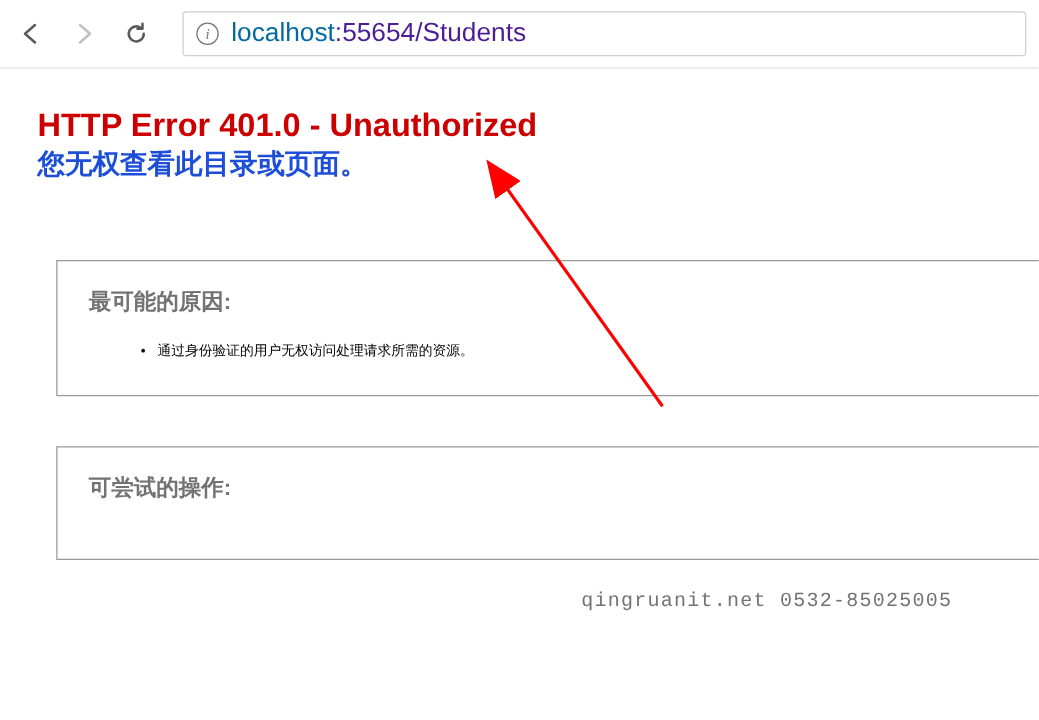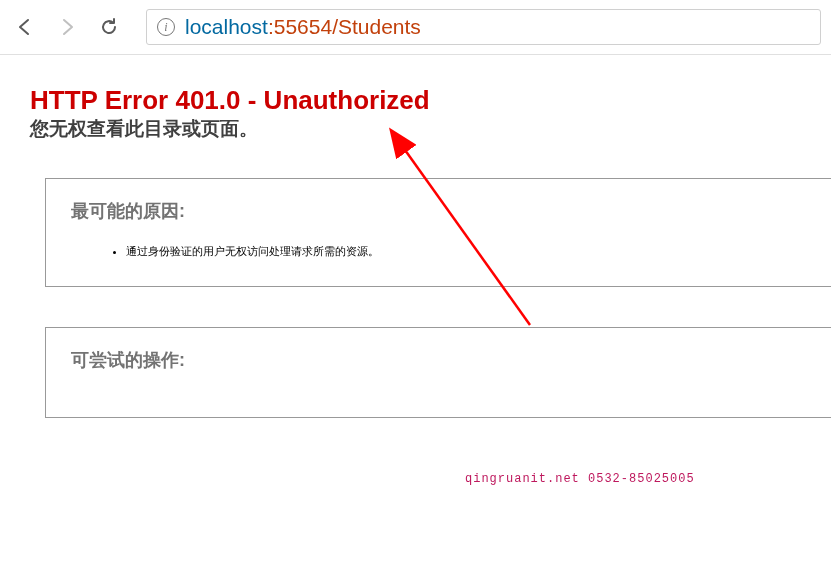--- a/index.html
+++ b/index.html
@@ -62,36 +62,36 @@
       font-style: italic;
     }
     .url-text {
       font-size: 21px;
       color: #333;
     }
     .url-host {
       color: #0369a1;
     }
     .url-port-path {
-      color: #c2410c;
+      color: #4c1d95;
     }
     .content {
       padding: 30px 30px 0 30px;
     }
     .error-title {
       color: #cc0000;
       font-size: 26px;
       font-weight: bold;
       font-family: Verdana, Arial, sans-serif;
     }
     .error-subtitle {
-      font-size: 19px;
+      font-size: 22px;
       font-weight: bold;
-      color: #404040;
-      margin-bottom: 36px;
+      color: #1d4ed8;
+      margin-bottom: 62px;
     }
     .section-box {
       border: 1px solid #999;
       padding: 20px 25px 25px 25px;
       margin-bottom: 40px;
       margin-left: 15px;
       width: 790px;
     }
     .section-title {
       font-size: 18px;
@@ -115,22 +115,22 @@
     .annotation-arrow {
       position: absolute;
       left: 330px;
       top: 125px;
       pointer-events: none;
     }
     .watermark {
       position: absolute;
       left: 465px;
       top: 472px;
-      font-size: 12px;
-      color: #be185d;
+      font-size: 16px;
+      color: #737373;
       font-family: "Courier New", monospace;
       letter-spacing: 1px;
       pointer-events: none;
     }
   </style>
 </head>
 <body>
 
 <div class="browser-bar">
   <div class="nav-button">

